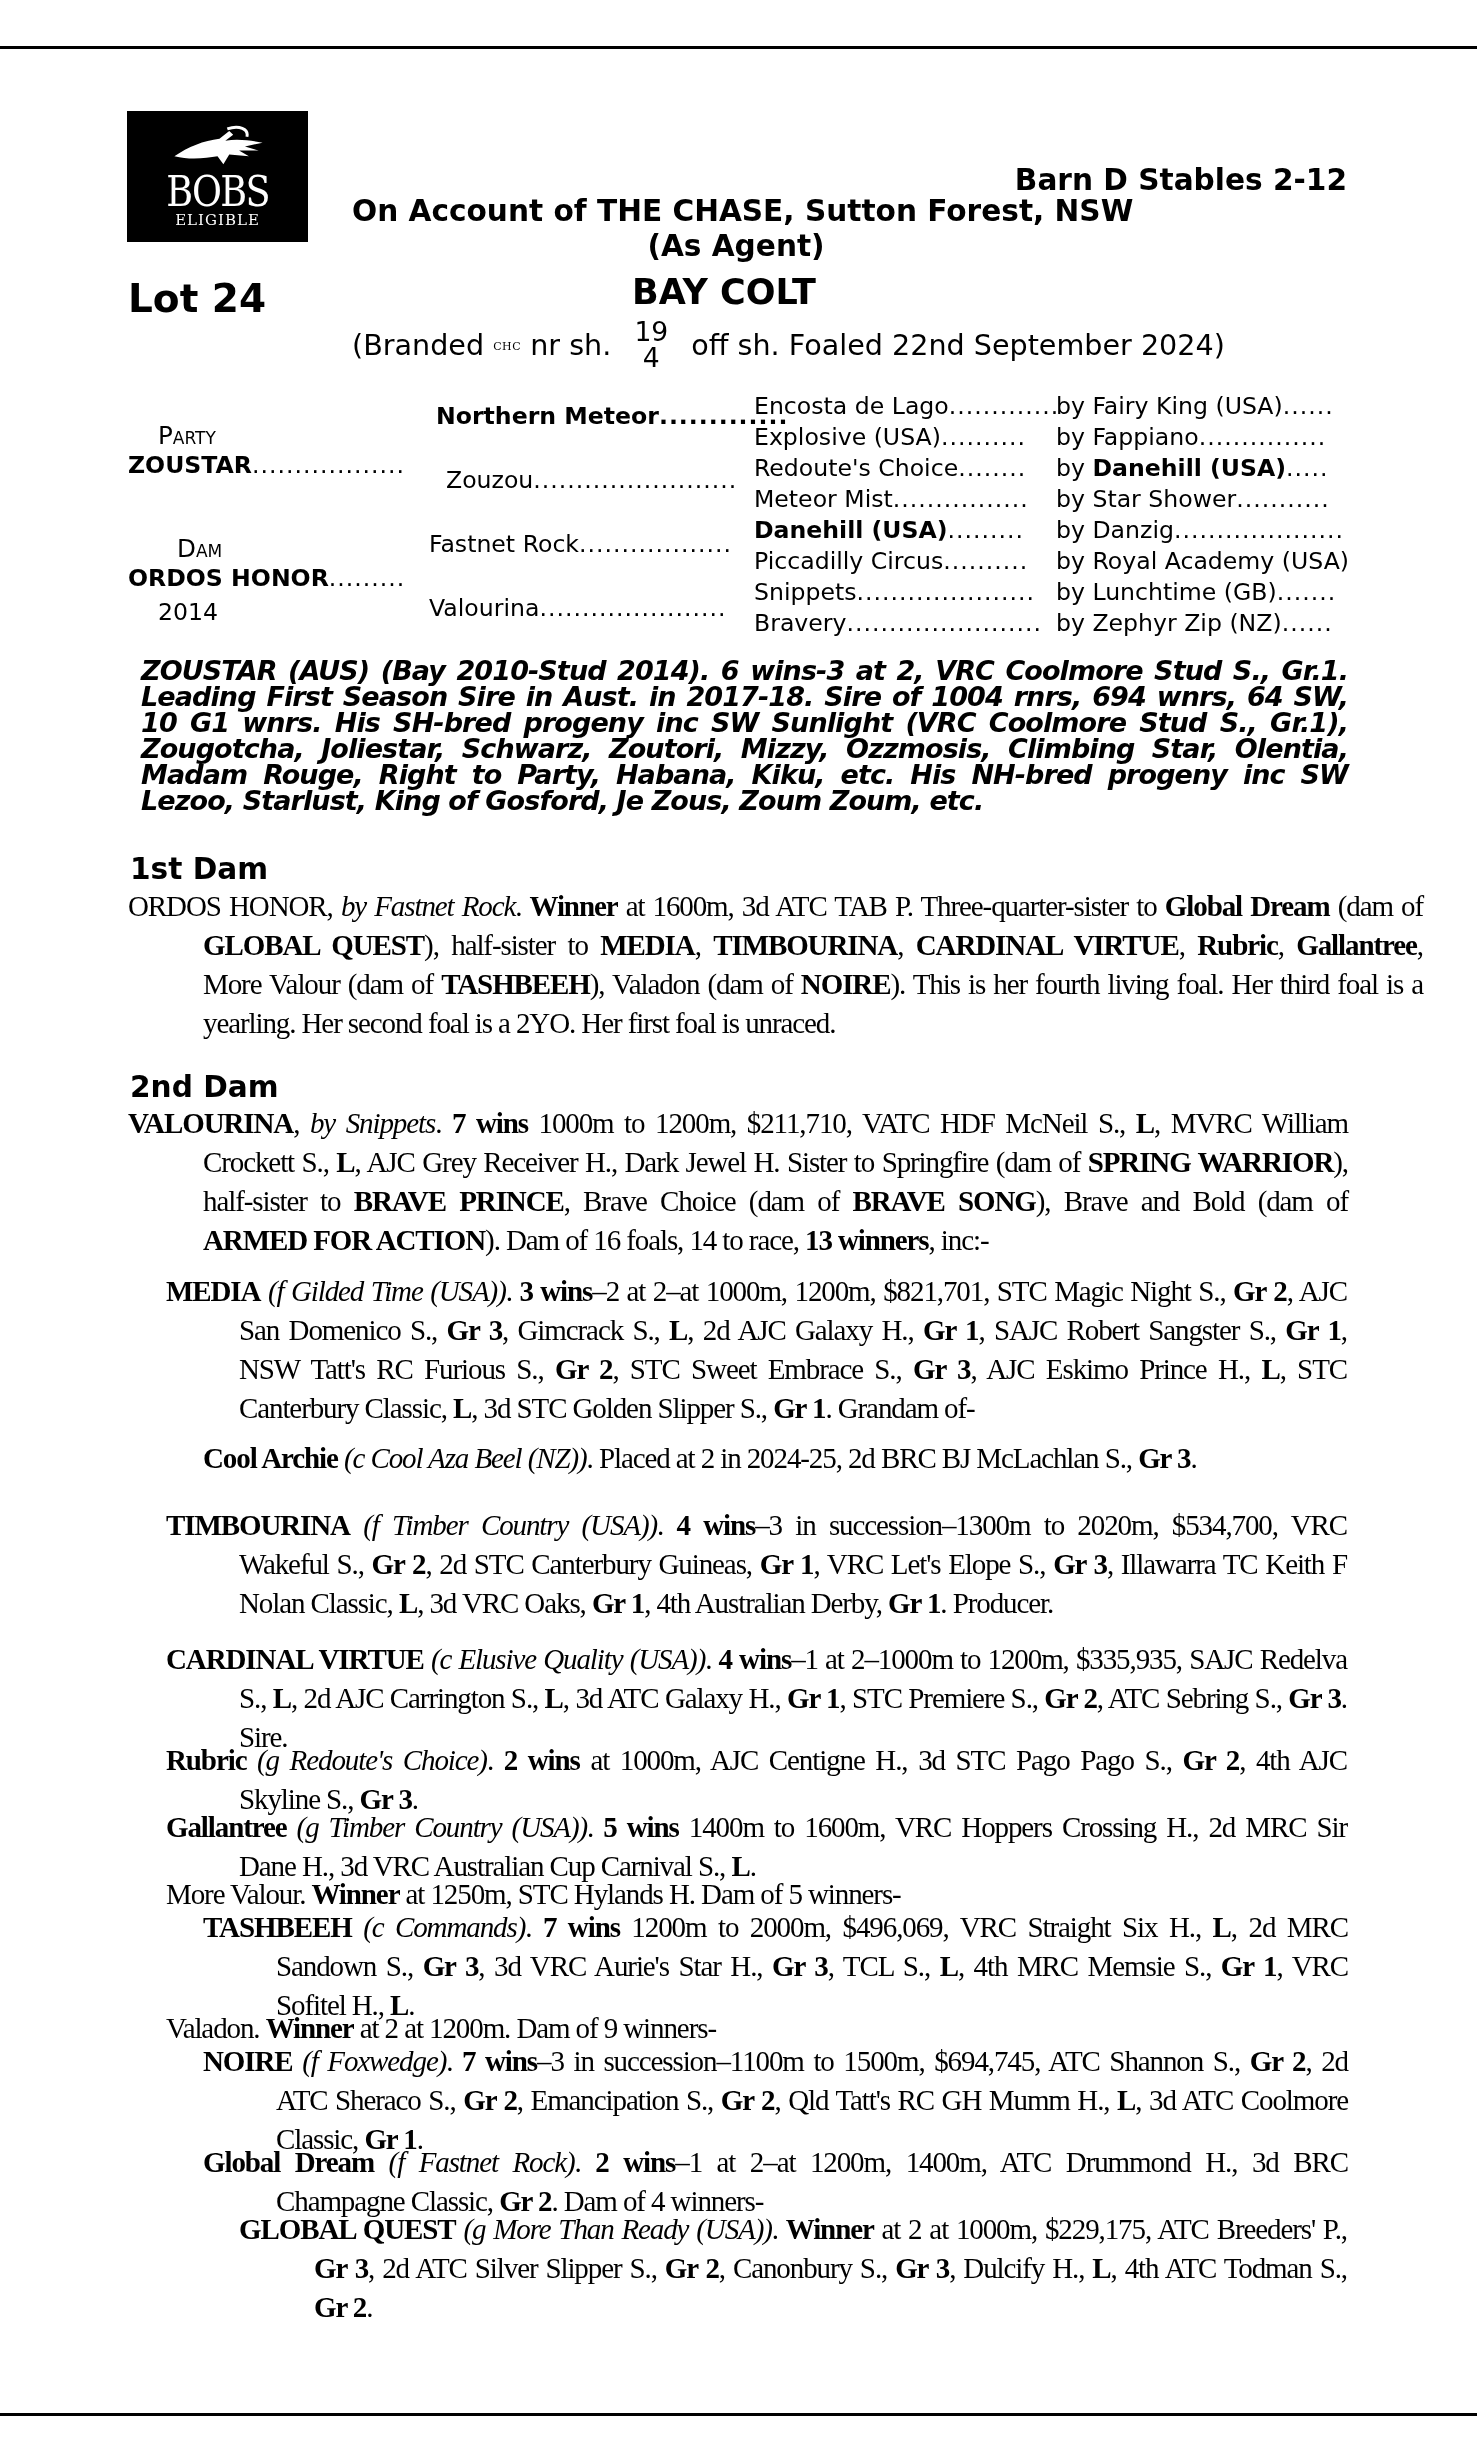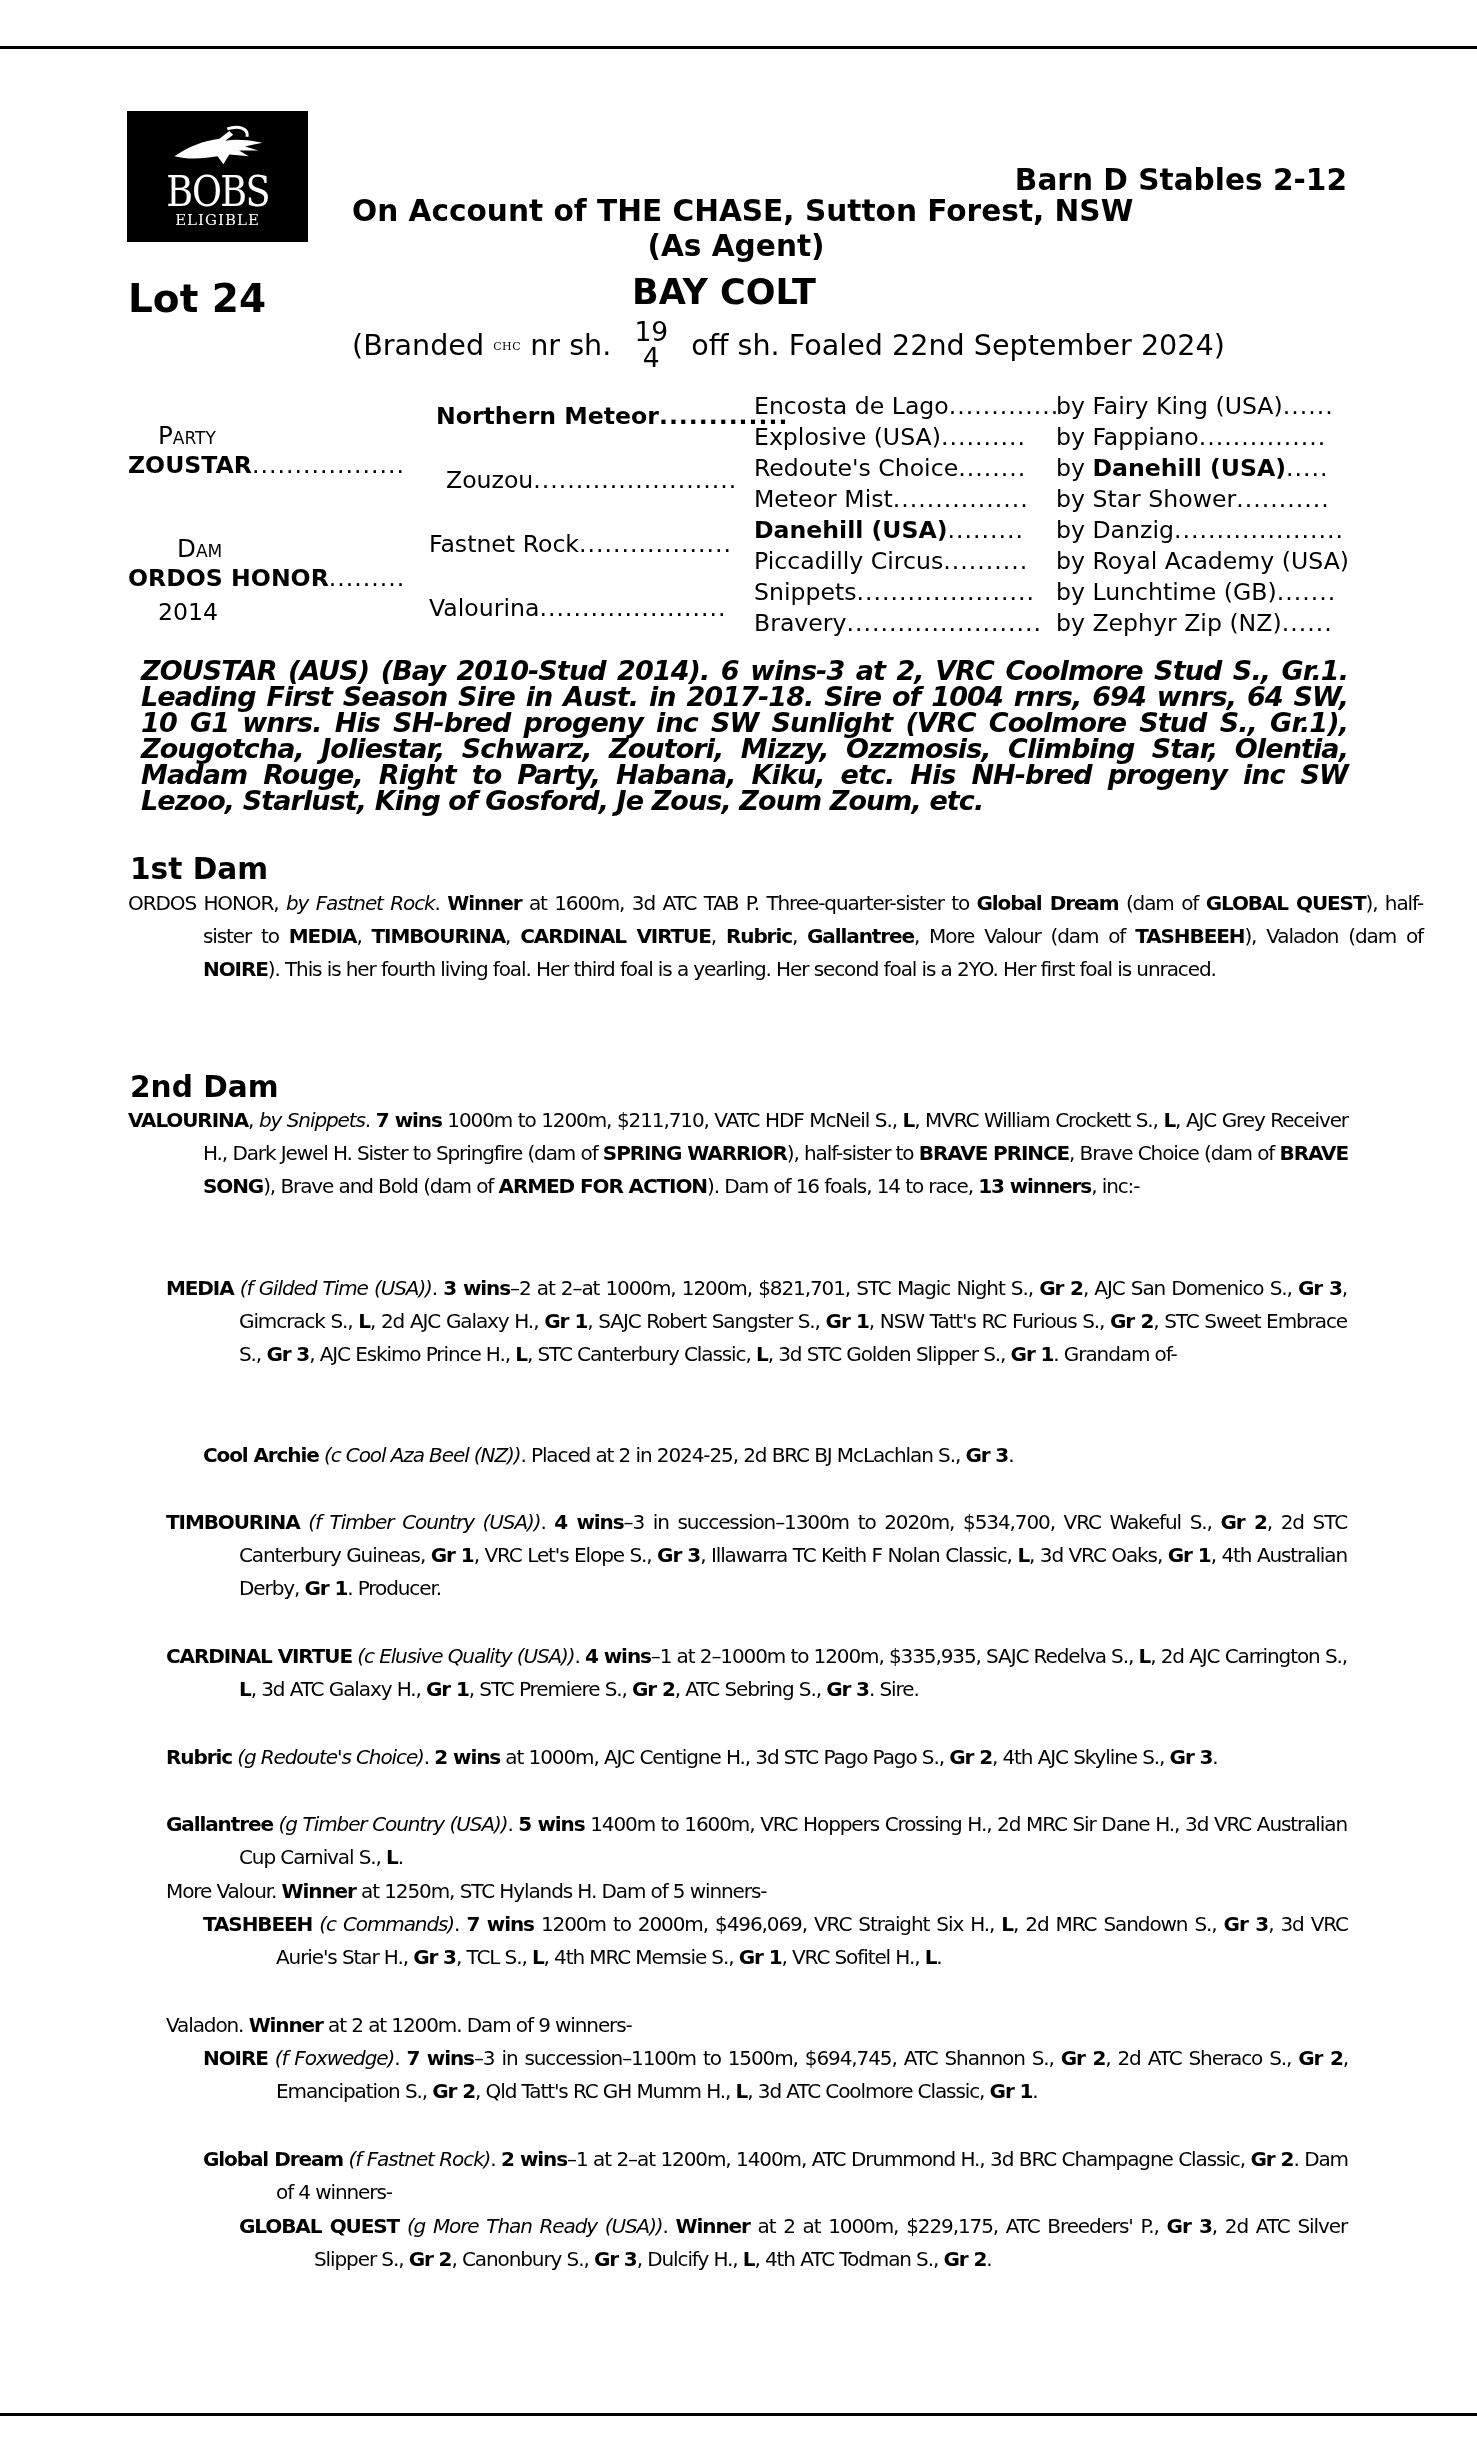--- a/index.html
+++ b/index.html
@@ -28,21 +28,21 @@
   .frac span { display:block; font-size:26.6px; }
 
   .ped { position:absolute; font-size:23.6px; line-height:27.6px; white-space:nowrap; }
   .ped .dots { letter-spacing:1px; }
   .smallcaps { font-variant:small-caps; font-size:24.6px; }
 
   .sire-para { position:absolute; left:141px; width:1207px; top:658px; font-weight:bold; font-style:italic;
                font-size:27px; line-height:26px; text-align:justify; letter-spacing:-0.9px; }
 
   .sec-h { position:absolute; left:130px; font-weight:bold; font-size:29.6px; line-height:33px; }
-  .para { position:absolute; width:auto; font-size:20px; line-height:33px; text-align:justify; letter-spacing:-1.1px; }
+  .para { position:absolute; width:auto; font-size:29px; line-height:39px; text-align:justify; letter-spacing:-1.1px;font-family:Liberation Serif, serif; }
   .para b { font-weight:bold; }
   .para i { font-style:italic; }
 </style>
 </head>
 <body>
 
 <div class="rule top"></div>
 
 <div class="logo">
   <svg width="95" height="49" viewBox="0 0 96 50">

